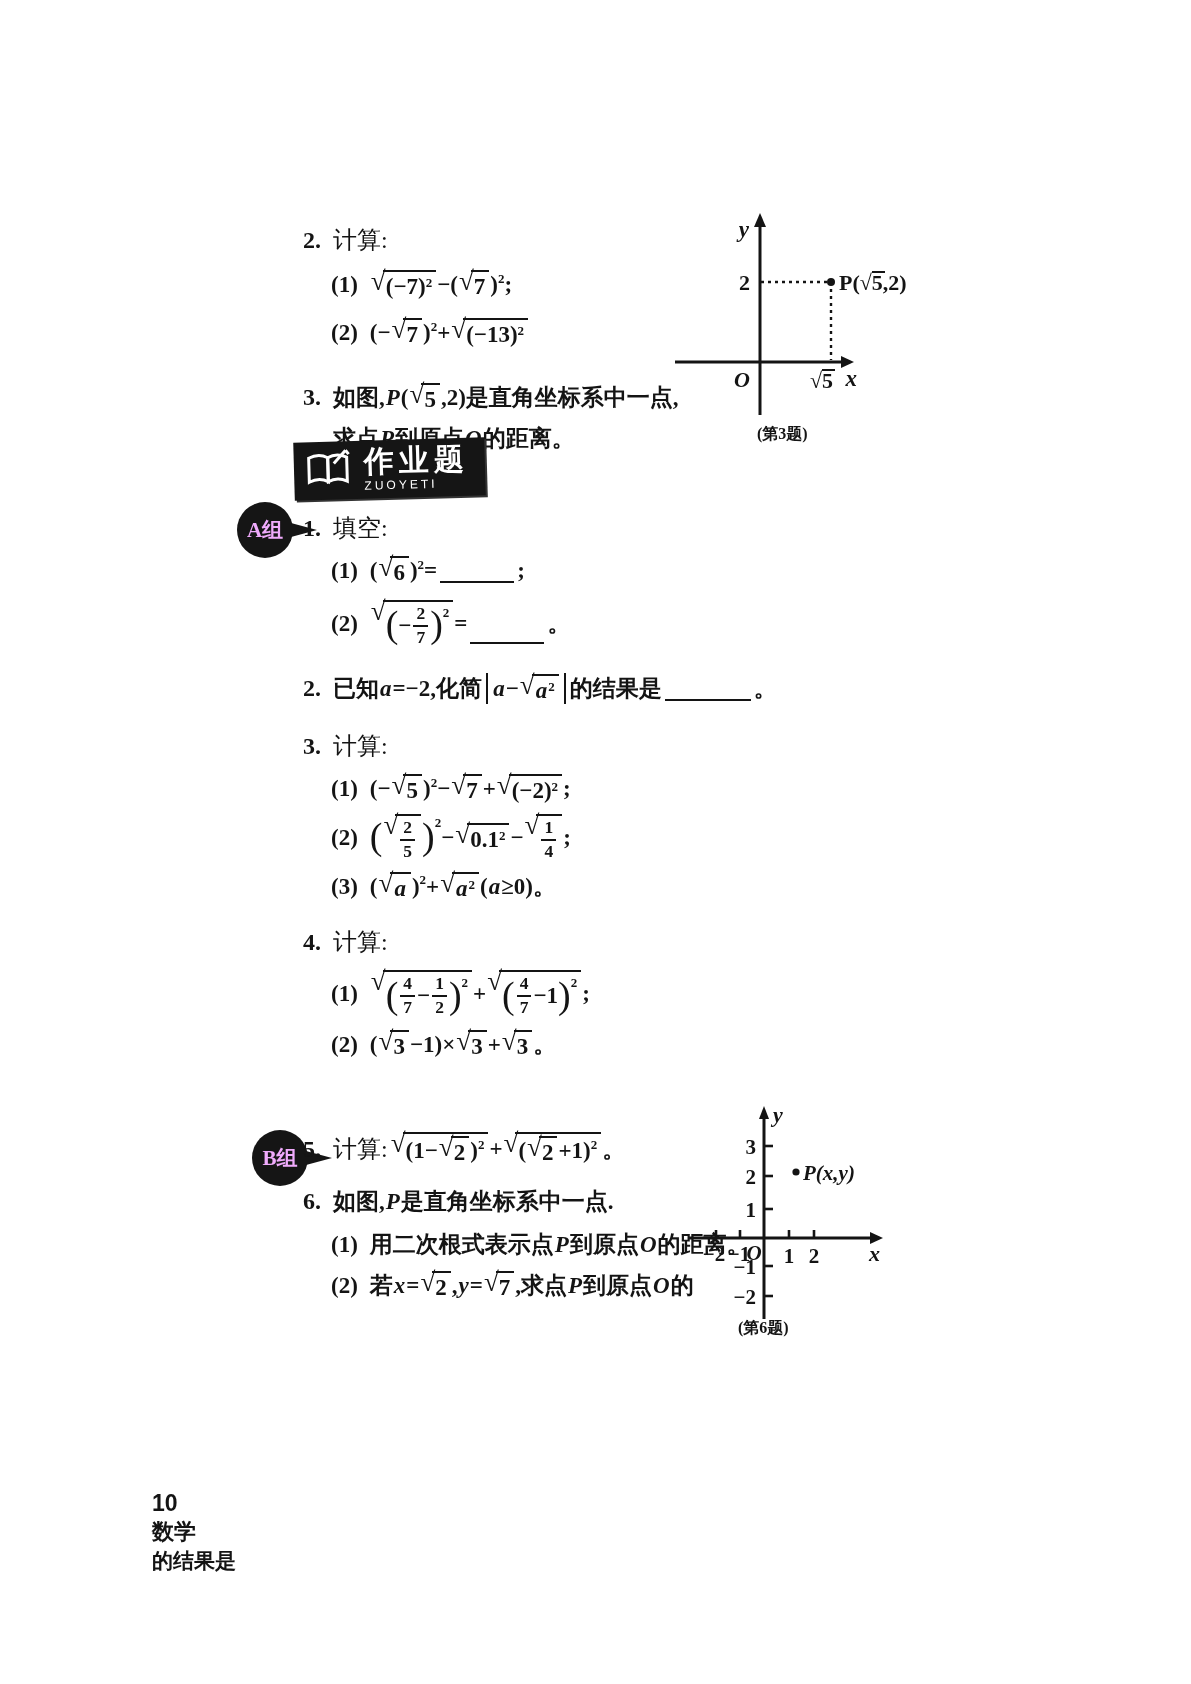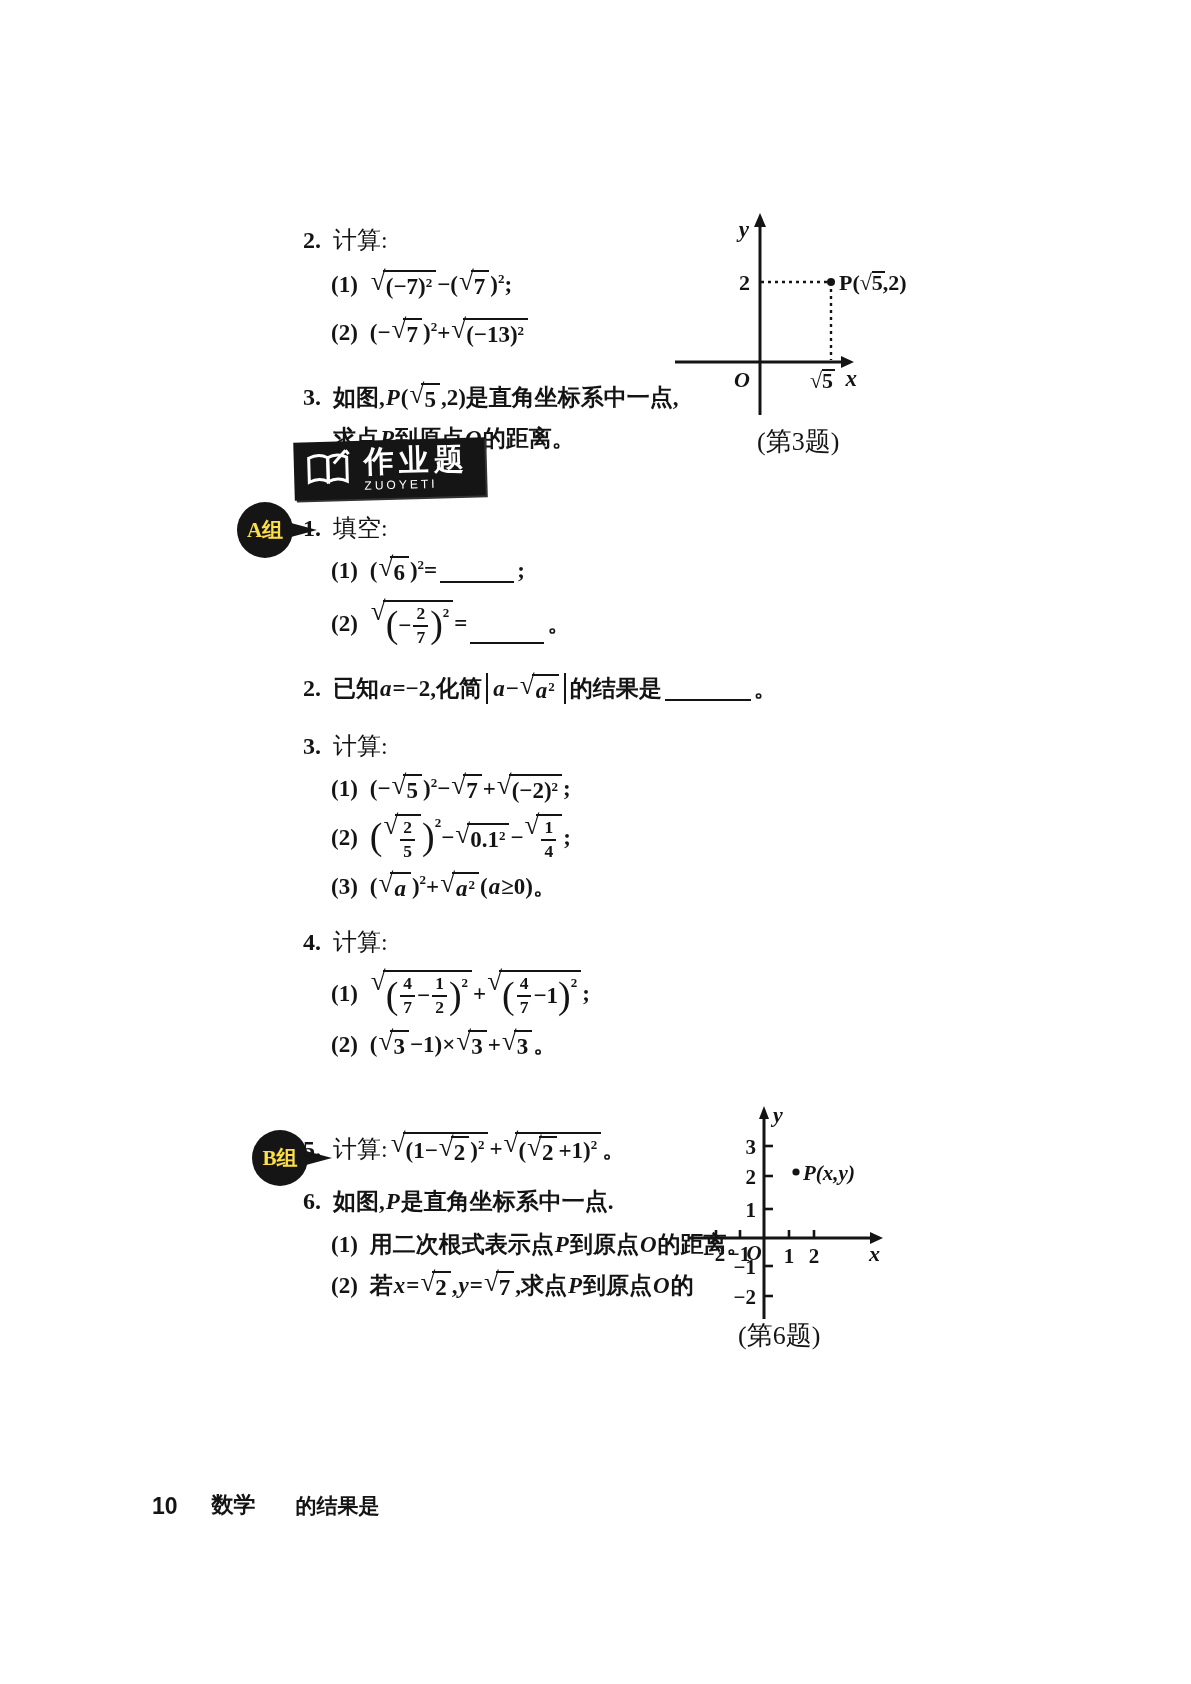--- a/index.html
+++ b/index.html
@@ -25,30 +25,30 @@
   .frac .fden{padding-top:1px;}
   .bigp{font-size:1.65em;font-weight:400;line-height:0.85;position:relative;top:-0.03em;}
   .blank{display:inline-block;border-bottom:2.2px solid #141414;height:1em;align-self:flex-end;margin:0 3px 3px;}
   .vbar{display:inline-block;width:2.2px;background:#141414;align-self:stretch;margin:0 4px;}
   
   .hw{position:absolute;display:flex;align-items:center;gap:10px;background:#151515;
       padding:6px 16px 6px 10px;transform:rotate(-1.6deg);box-shadow:2px 2px 0 #333;}
   .hw-title{color:#fff;font-size:30px;font-weight:700;letter-spacing:5px;line-height:1;}
   .hw-sub{display:block;color:#fff;font-size:12px;letter-spacing:3px;margin-top:2px;font-family:"Liberation Sans",sans-serif;}
   
-  .gbadge{position:absolute;width:56px;height:56px;border-radius:50%;background:#151515;color:#fde047;
+  .gbadge{position:absolute;width:56px;height:56px;border-radius:50%;background:#151515;color:#f0abfc;
           display:flex;align-items:center;justify-content:center;font-size:21px;font-weight:700;}
   .gbadge::after{content:"";position:absolute;right:-24px;top:21px;width:0;height:0;
           border-top:7px solid transparent;border-bottom:7px solid transparent;border-left:26px solid #151515;}
   
   .fig{position:absolute;margin:0;}
   .fig svg text{font-family:"Liberation Serif","DejaVu Serif",serif;font-weight:700;fill:#141414;}
-  .caption{position:absolute;font-size:26px;font-weight:400;}
+  .caption{position:absolute;font-size:16px;font-weight:700;}
   
-  .footer{position:absolute;left:152px;top:1490px;display:flex;align-items:flex-end;font-weight:700;}
+  .footer{position:absolute;left:152px;top:1490px;display:flex;align-items:flex-start;font-weight:700;flex-direction:column;}
   .footer .pageno{font-family:"Liberation Sans",sans-serif;font-size:23px;margin-right:34px;}
   .footer .fsub{font-size:22px;margin-right:40px;}
   .footer .fvol{font-size:21px;}
 </style>
 </head>
 <body>
 
 <div class="page">
 
   <section class="block" style="left:303px;top:224px;width:380px;">

